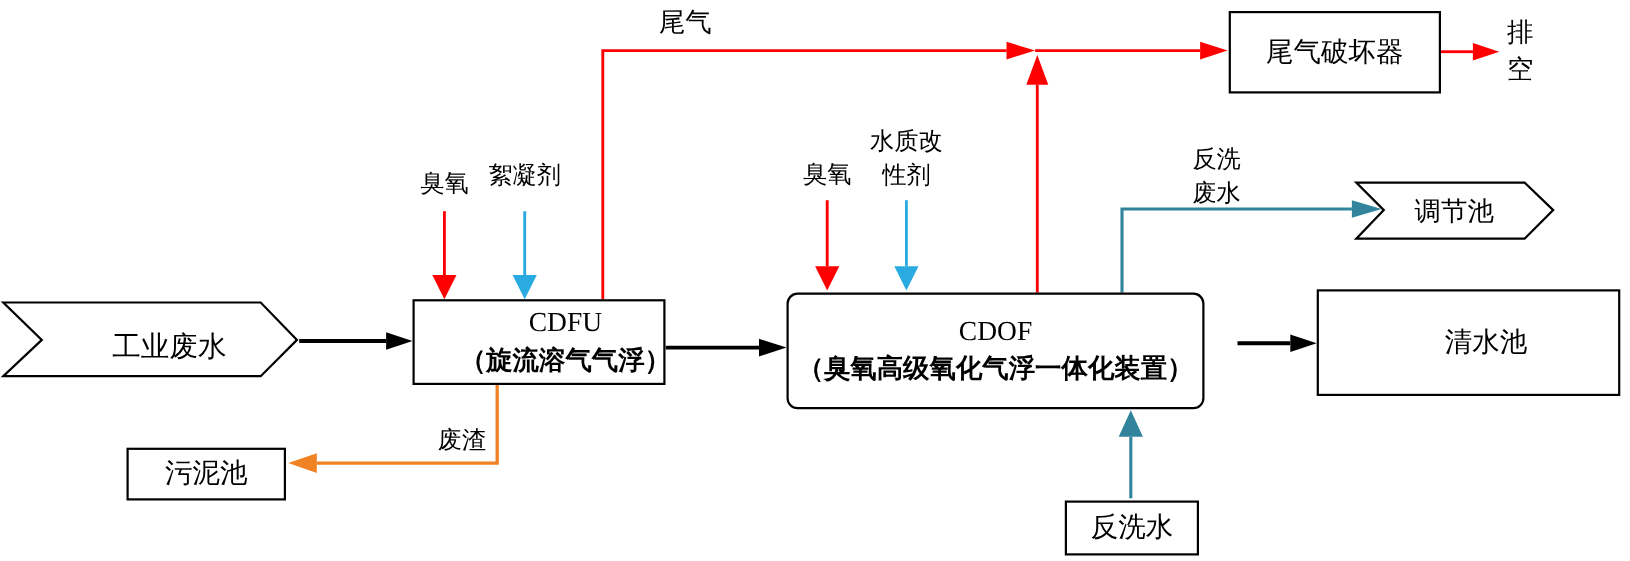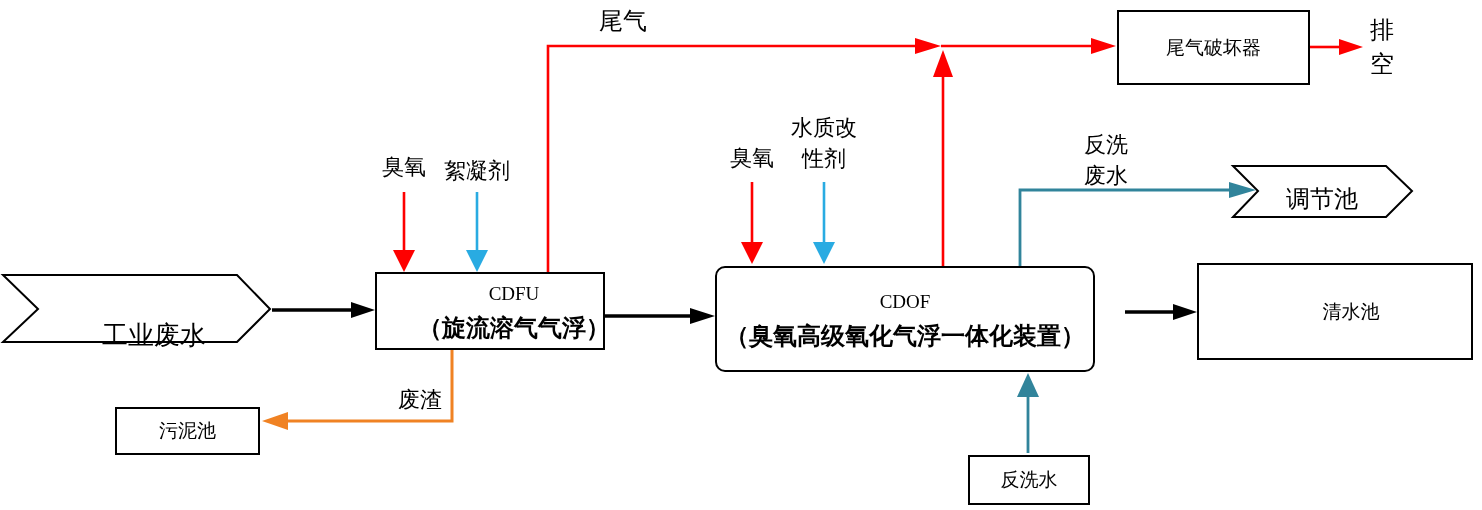--- a/index.html
+++ b/index.html
@@ -23,27 +23,27 @@
     z-index: 2;
     border: 2px solid #000;
     background: #ffffff;
     display: flex;
     flex-direction: column;
     align-items: center;
     justify-content: center;
     text-align: center;
     box-sizing: border-box;
   }
-  .node .title-line { font-size: 19px; line-height: 34px; white-space: nowrap; text-align: center; }
+  .node .title-line { font-size: 25px; line-height: 34px; white-space: nowrap; text-align: center; }
   .node .sub-line   { font-size: 24px; line-height: 34px; white-space: nowrap; font-weight: bold; }
   .chevron-label {
     position: absolute;
     z-index: 2;
     display: flex;
-    align-items: flex-end;
+    align-items: center;
     justify-content: center;
     text-align: center;
     font-size: 26px;
     white-space: nowrap;
   }
   .flow-label {
     position: absolute;
     z-index: 2;
     display: flex;
     flex-direction: column;
@@ -159,21 +159,21 @@
   </div>
 
   <div class="flow-label fs24" style="left:583px; top:6px; width:80px;">
     <span>尾气</span>
   </div>
 
   <div class="flow-label" style="left:364px; top:151px; width:80px;">
     <span>臭氧</span>
   </div>
 
-  <div class="flow-label" style="left:427px; top:155px; width:100px;">
+  <div class="flow-label" style="left:427px; top:143px; width:100px;">
     <span>絮凝剂</span>
   </div>
 
   <div class="flow-label" style="left:712px; top:142px; width:80px;">
     <span>臭氧</span>
   </div>
 
   <div class="flow-label" style="left:774px; top:112px; width:100px;">
     <span>水质改</span>
     <span>性剂</span>

